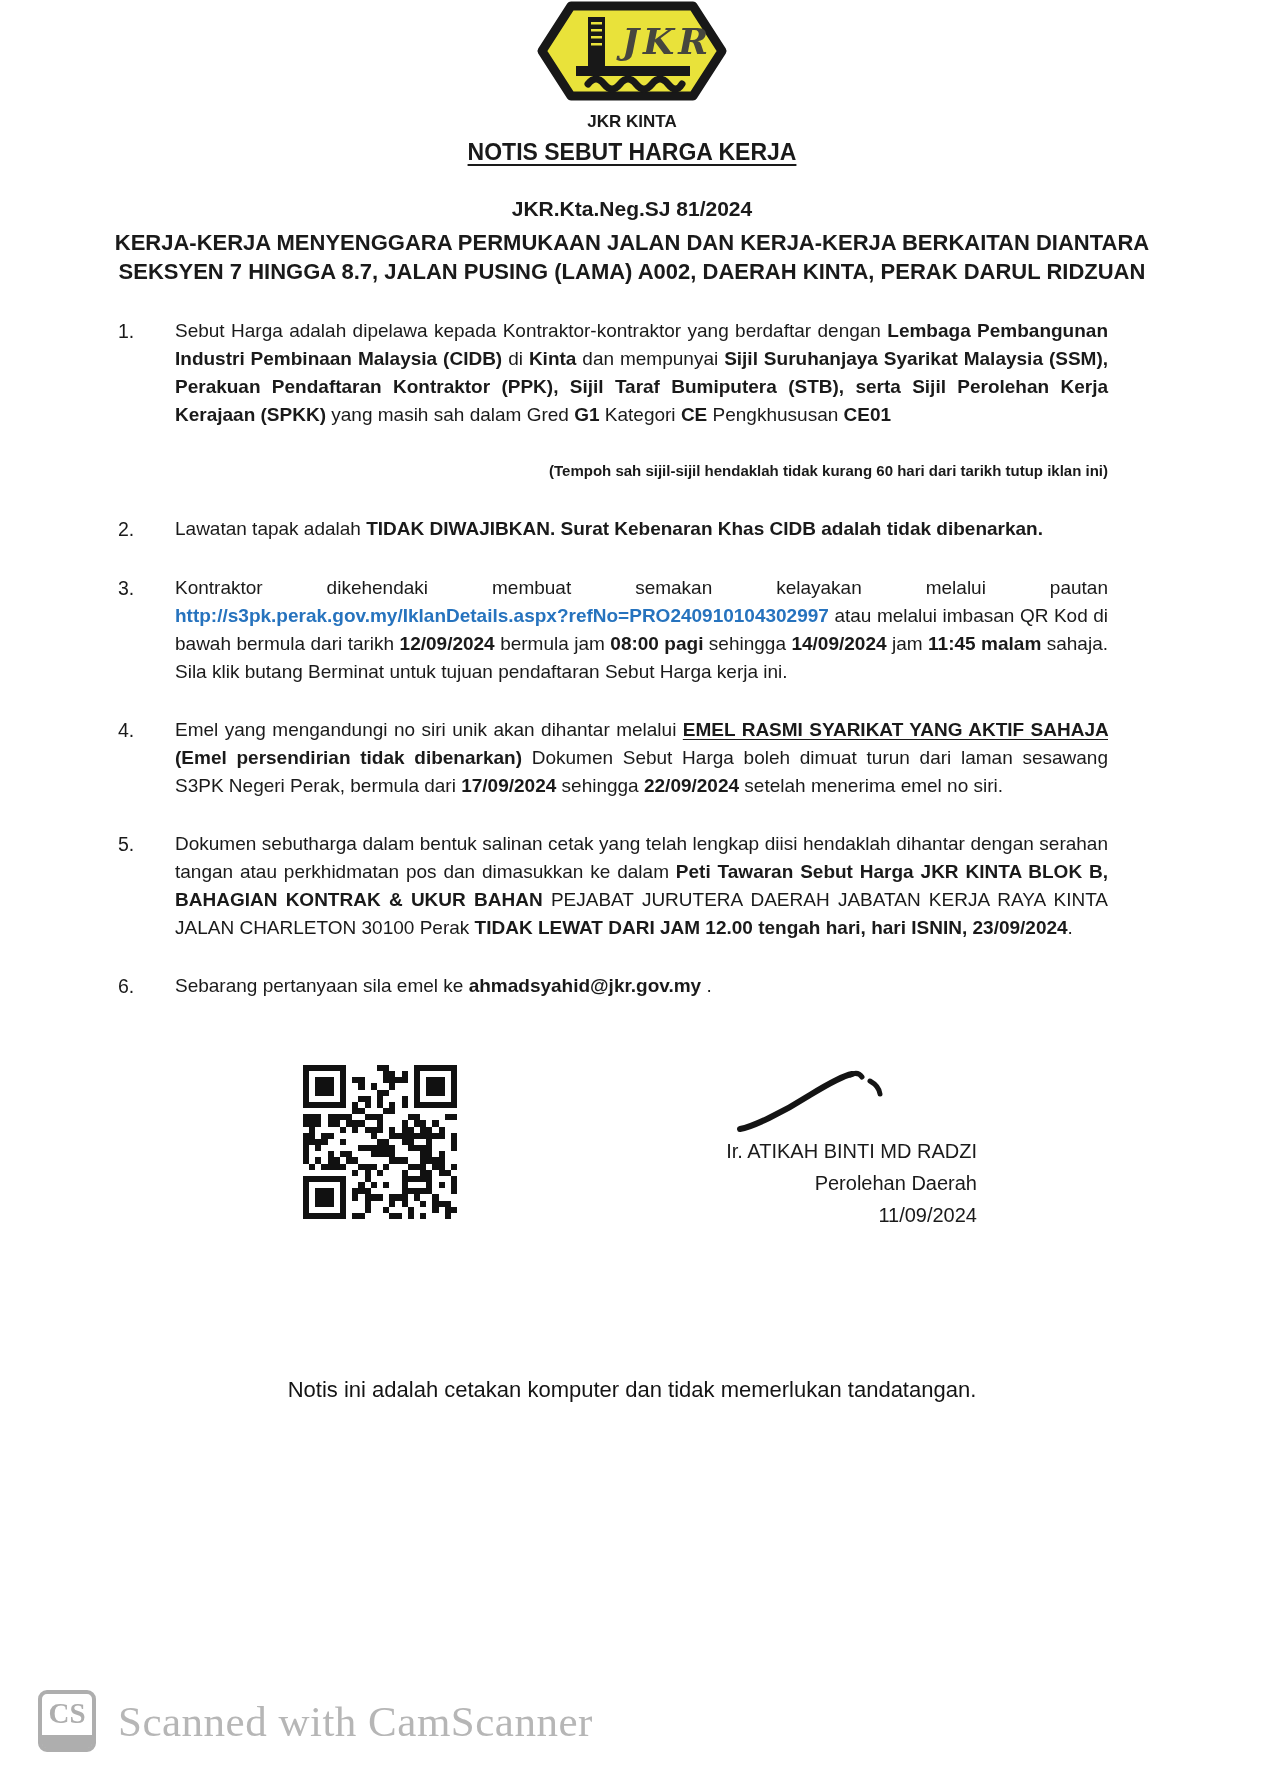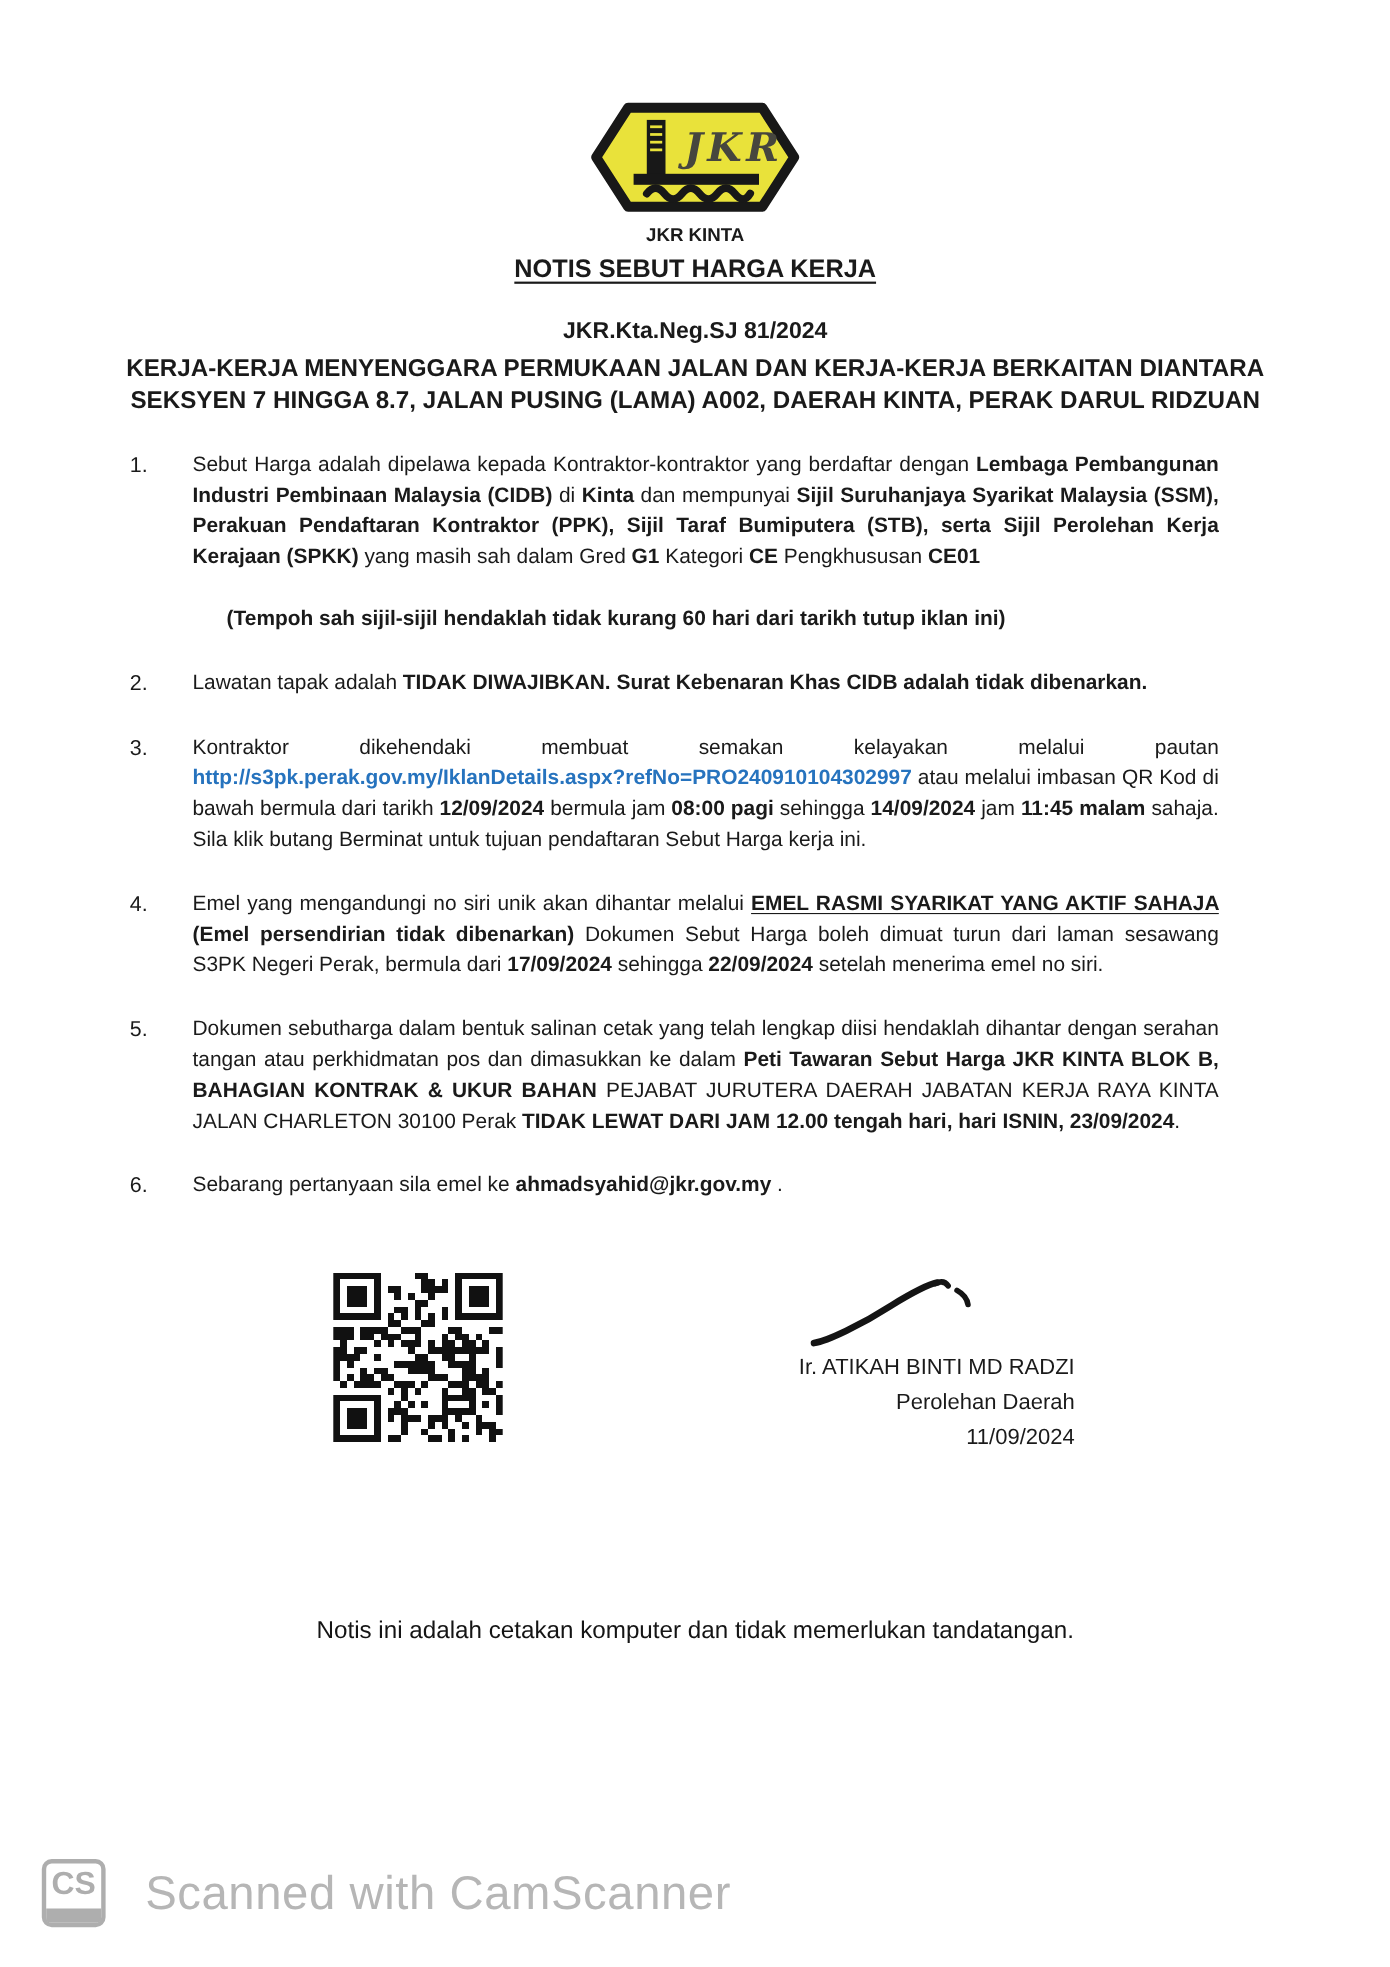--- a/index.html
+++ b/index.html
@@ -8,43 +8,43 @@
     background:#ffffff;
     font-family:"Liberation Sans",sans-serif;
     color:#1a1a1a;
     position:relative;
     overflow:hidden;
   }
   .b{font-weight:bold;}
   .u{text-decoration:underline;text-underline-offset:3px;}
   .lnk{color:#2673be;font-weight:bold;text-decoration:none;}
 
-  header{text-align:center;padding-top:92px;}
+  header{text-align:center;}
   .logo-svg{width:192px;height:102px;display:block;margin:0 auto;}
   .org{font-size:17px;font-weight:bold;margin-top:10px;}
   .doc-title{font-size:23px;font-weight:bold;text-decoration:underline;text-underline-offset:4px;margin-top:7px;}
   .refno{font-size:21px;font-weight:bold;margin-top:31px;}
   .subject{font-size:22px;font-weight:bold;margin:7px auto 0;max-width:1040px;line-height:1.33;}
 
   main{padding:0 156px 0 118px;}
   .item{display:flex;margin-top:30px;}
   .item .num{width:57px;flex:none;font-size:19.5px;line-height:29px;}
   .item .txt{flex:1;text-align:justify;font-size:19px;line-height:28px;}
-  .cert-note{margin:27px 0 0 88px;font-weight:bold;font-size:19px;line-height:29px;}
+  .cert-note{margin:27px 0 0 88px;font-weight:bold;font-size:15px;line-height:29px;text-align:right;}
 
   .bottom-row{display:flex;align-items:flex-start;margin-top:64px;}
   .qr-box{margin-left:303px;width:154px;height:154px;}
   .qr-box svg{width:154px;height:154px;shape-rendering:crispEdges;}
   .sig-block{margin-left:148px;width:372px;text-align:right;font-size:20px;line-height:1.6;}
   .sig-squiggle{display:block;margin:0 auto -4px;transform:translateX(26px);}
   .sig-name,.sig-role,.sig-date{white-space:nowrap;}
 
   .footer-note{text-align:center;font-size:22px;margin-top:146px;color:#141414;}
 
-  .watermark{position:absolute;left:38px;bottom:36px;display:flex;align-items:center;gap:36px;}
+  .watermark{position:absolute;left:38px;bottom:36px;display:flex;align-items:center;gap:22px;font-family:Liberation Serif, serif;}
   .cs-icon{width:58px;height:62px;border:4px solid #aeaeae;border-radius:9px;background:#fff;position:relative;box-sizing:border-box;flex:none;}
   .cs-letters{font-size:29px;font-weight:bold;color:#aeaeae;text-align:center;line-height:38px;letter-spacing:0px;}
   .cs-band{position:absolute;left:0;right:0;bottom:0;height:13px;background:#aeaeae;border-radius:0 0 4px 4px;}
   .wm-text{font-size:43px;color:#b6b6b6;letter-spacing:0.5px;white-space:nowrap;}
 </style>
 </head>
 <body>
 
 <header>
   <svg class="logo-svg" viewBox="0 0 192 102" xmlns="http://www.w3.org/2000/svg">

